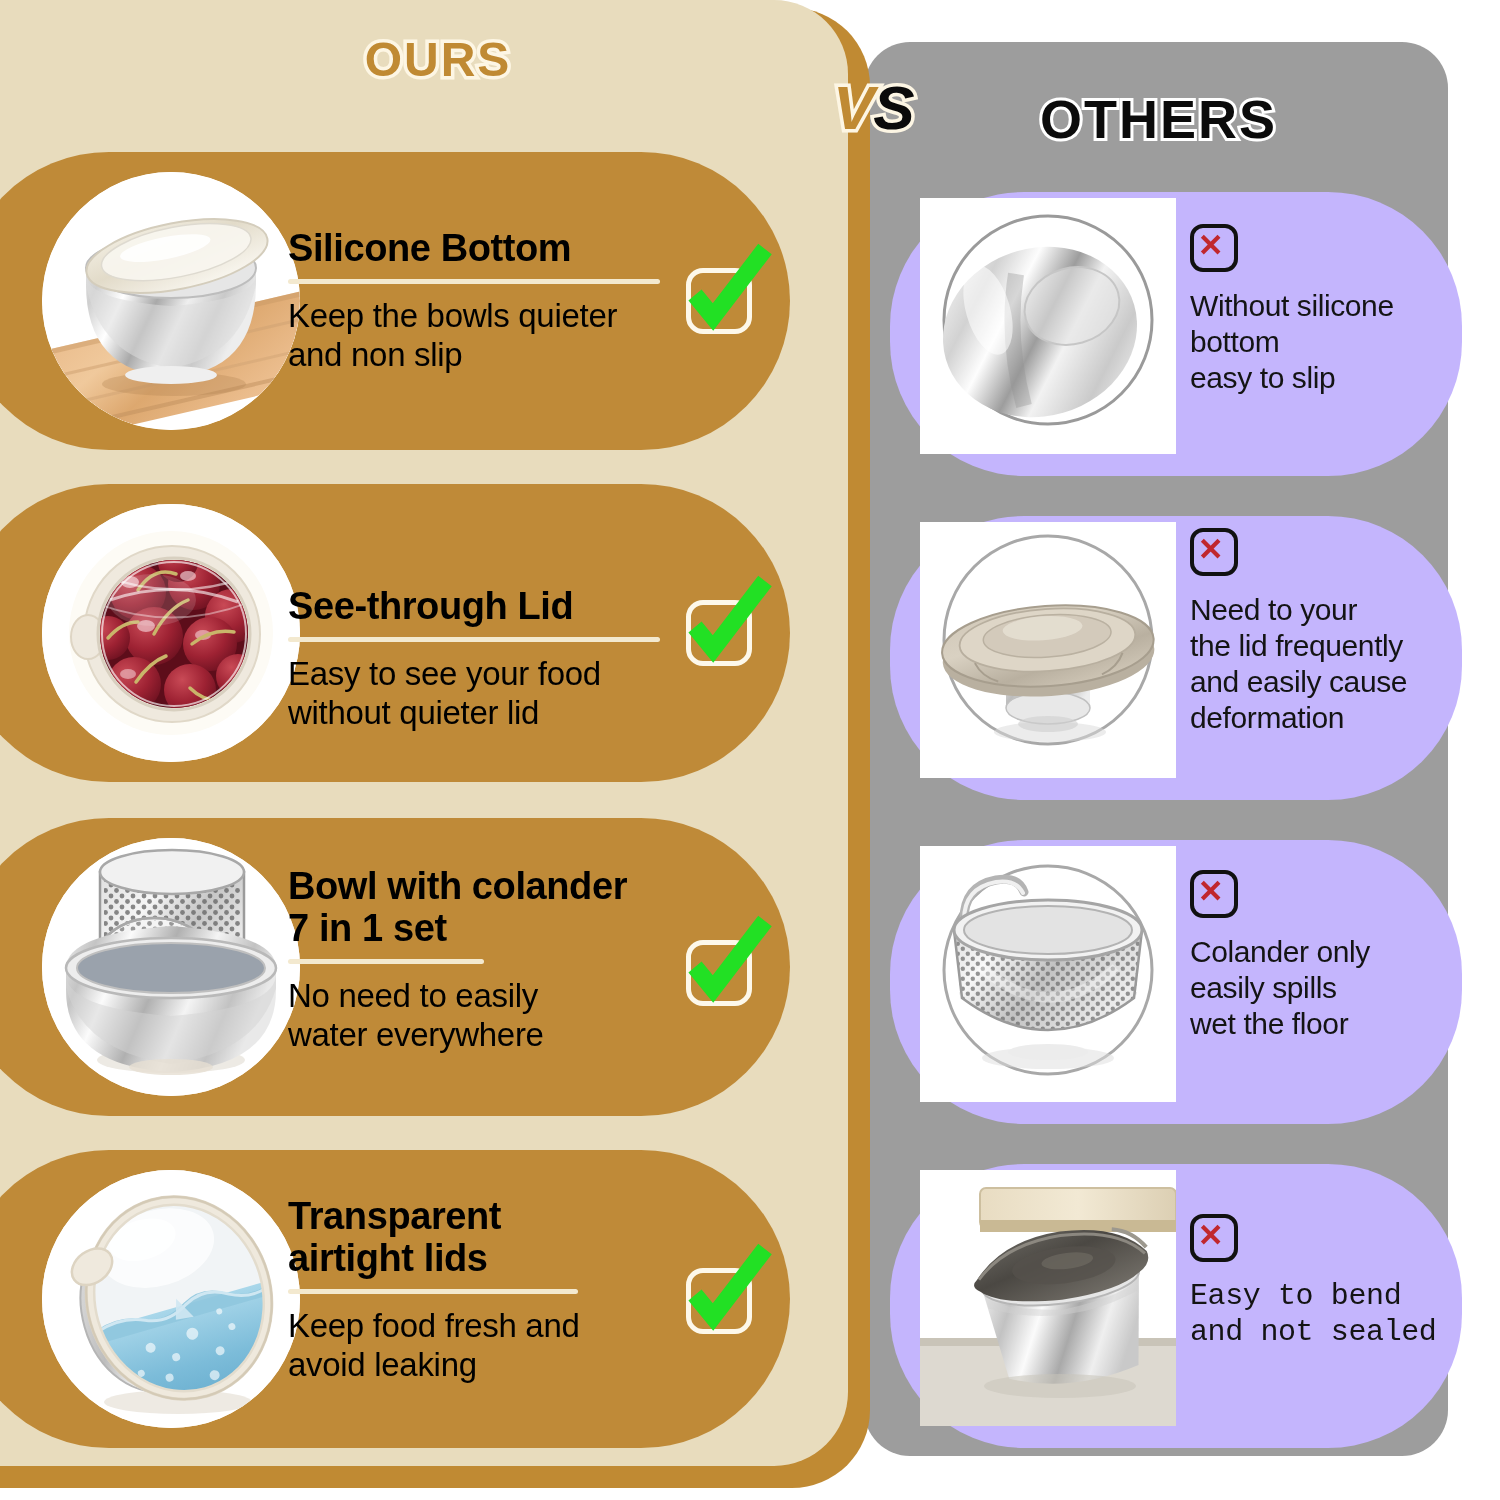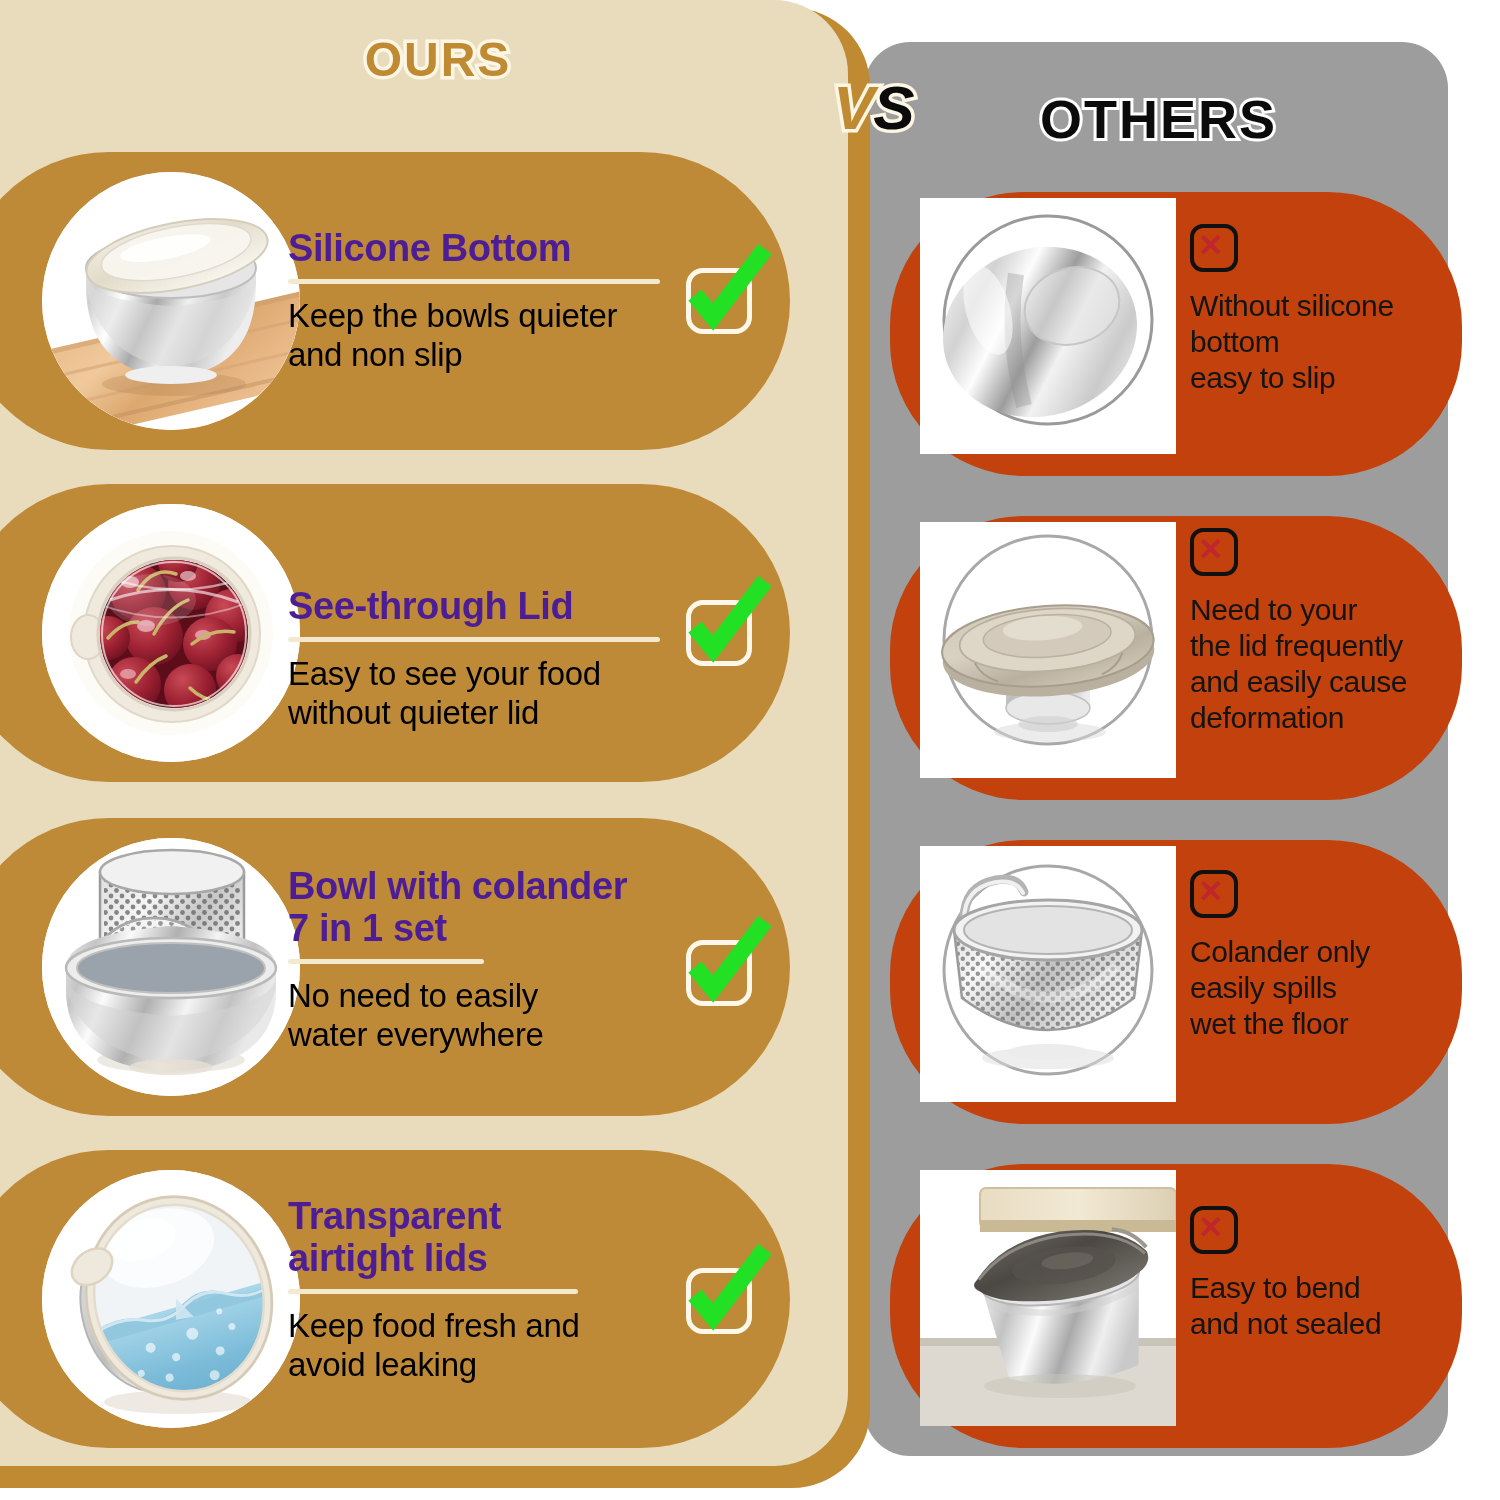--- a/index.html
+++ b/index.html
@@ -128,21 +128,21 @@
   }
 
   .ours-text {
     position: absolute;
     left: 328px;
     width: 400px;
   }
   .ours-title {
     font-size: 38px;
     font-weight: 700;
-    color: #4c1d95;
+    color: #000000;
     line-height: 1.1;
     letter-spacing: -0.4px;
   }
   .ours-rule {
     height: 5px;
     background: #f3e9cf;
     border-radius: 3px;
     margin: 9px 0 13px 0;
   }
   .ours-rule.w-full { width: 372px; }
@@ -168,21 +168,21 @@
     width: 96px;
     height: 96px;
   }
 
   
   .others-row {
     position: absolute;
     left: 890px;
     width: 572px;
     height: 284px;
-    background: #c2410c;
+    background: #c4b5fd;
     border-radius: 134px;
   }
   .others-row.r1 { top: 192px; }
   .others-row.r2 { top: 516px; }
   .others-row.r3 { top: 840px; }
   .others-row.r4 { top: 1164px; }
 
   .others-photo {
     position: absolute;
     left: 30px;
@@ -668,21 +668,21 @@
           <ellipse cx="143" cy="110" rx="79" ry="24" fill="#e6e6e6" stroke="#b6b6b6" stroke-width="2"></ellipse>
           <path d="M60 100 Q90 64 148 62 Q208 62 232 92 Q236 104 222 112 Q200 128 142 130 Q80 128 62 112 Q52 106 60 100 Z" fill="url(#dlid6)"></path>
           <path d="M62 100 Q92 68 148 66 Q206 66 230 94" fill="none" stroke="#8c8880" stroke-width="3"></path>
           <ellipse cx="148" cy="96" rx="52" ry="18" fill="#55524c" opacity="0.75"></ellipse>
           <ellipse cx="152" cy="92" rx="26" ry="8" fill="#787469" opacity="0.5"></ellipse>
           <path d="M200 66 Q220 70 232 88" fill="none" stroke="#9c988e" stroke-width="4"></path>
         </g>
         <ellipse cx="140" cy="216" rx="76" ry="12" fill="#c8c4ba" opacity="0.55"></ellipse>
       </svg>
     </div>
-    <div class="others-side" style="top:42px;">
+    <div class="others-side" style="top:50px;font-family:Liberation Mono, monospace;">
       <div class="x-box">
         <svg viewBox="0 0 48 48" width="40" height="40" style="position:absolute;left:0px;top:0px;">
           <path d="M10 10 L30 30 M30 10 L10 30" stroke="#c0272d" stroke-width="5" stroke-linecap="butt"></path>
         </svg>
       </div>
       <div class="others-desc" style="white-space:pre-line">Easy to bend
 and not sealed</div>
     </div>
   </div>
 

